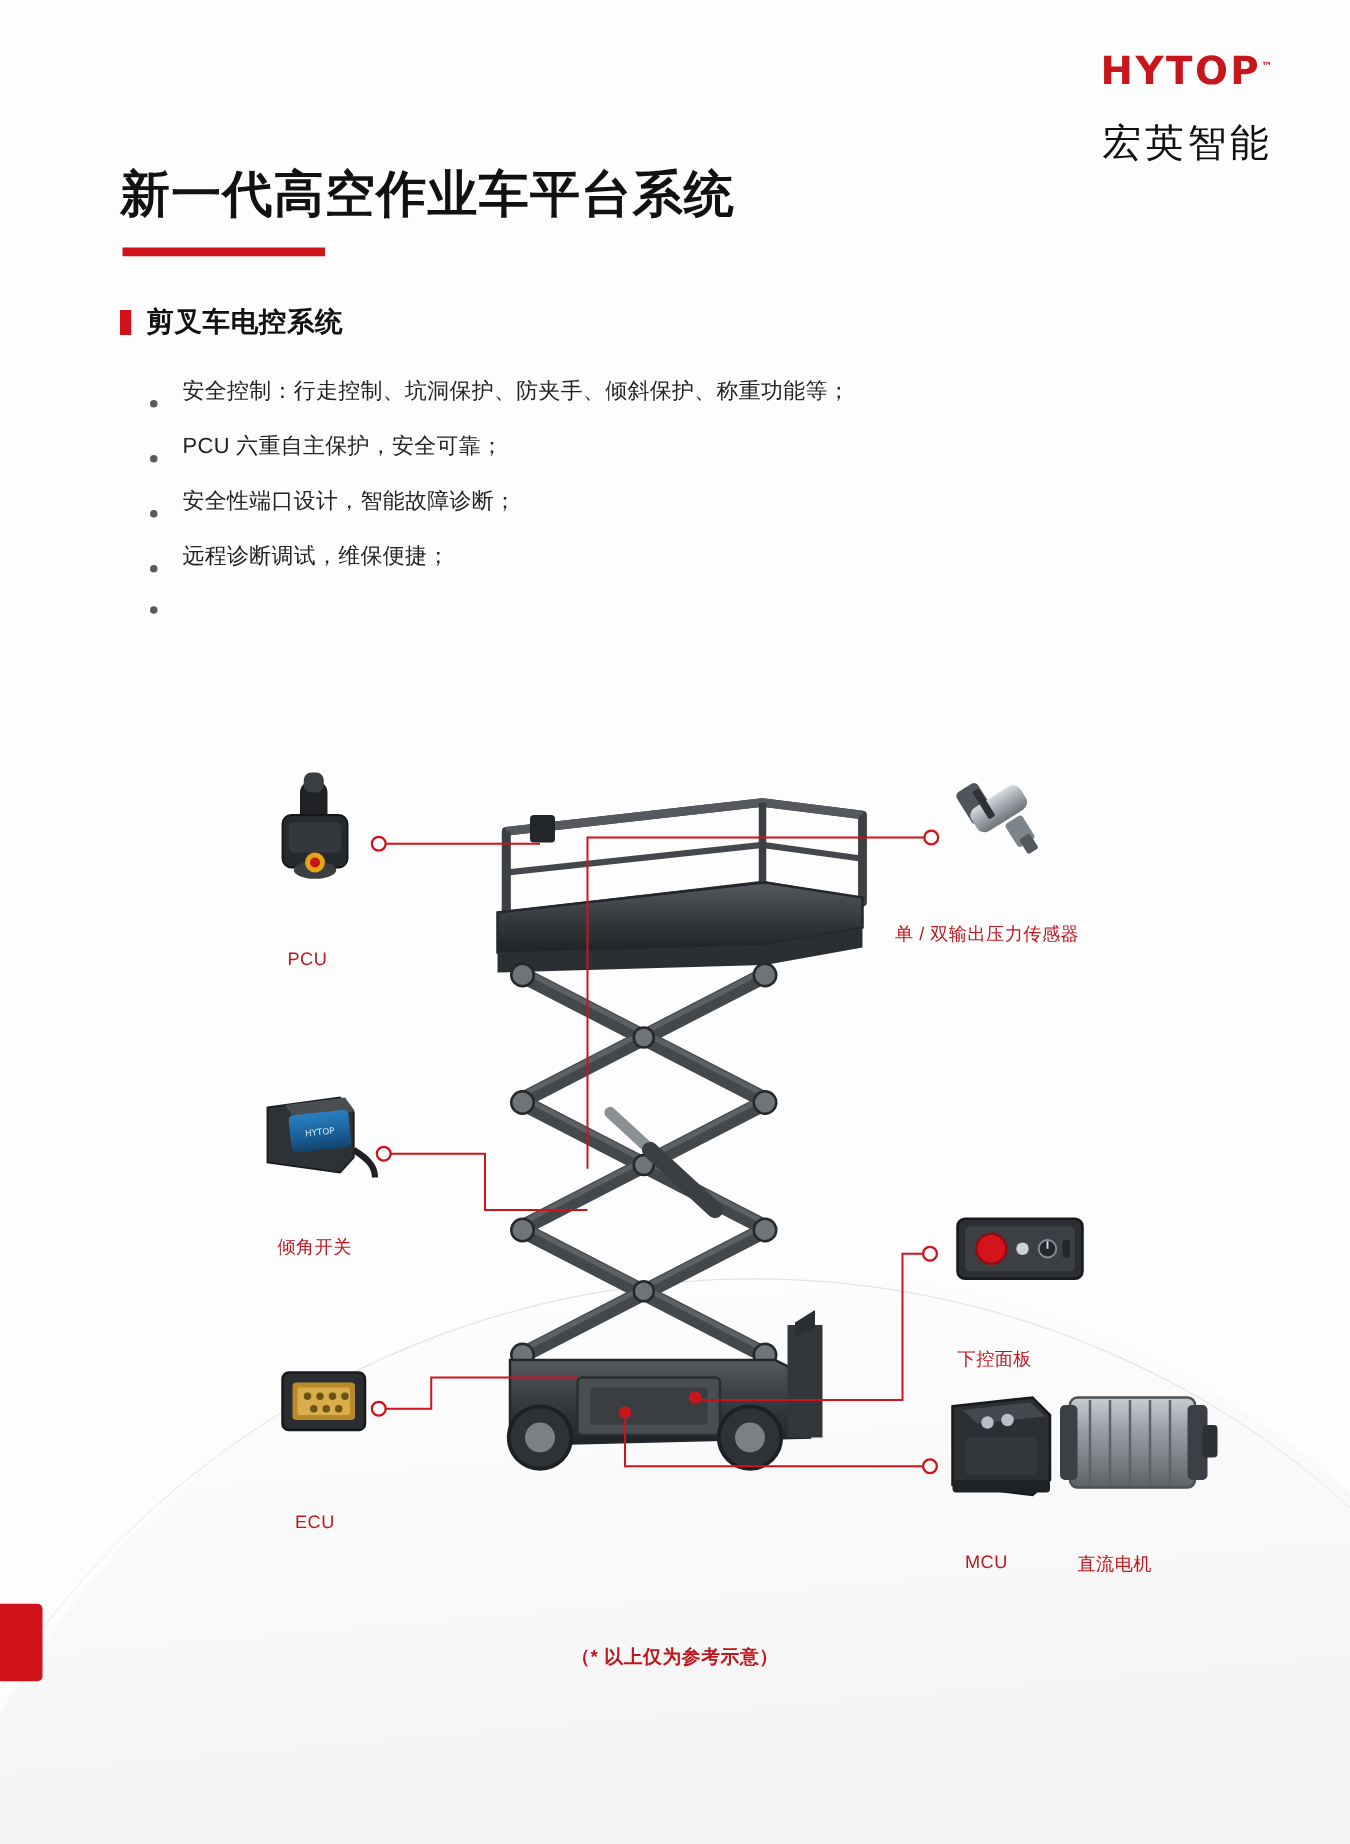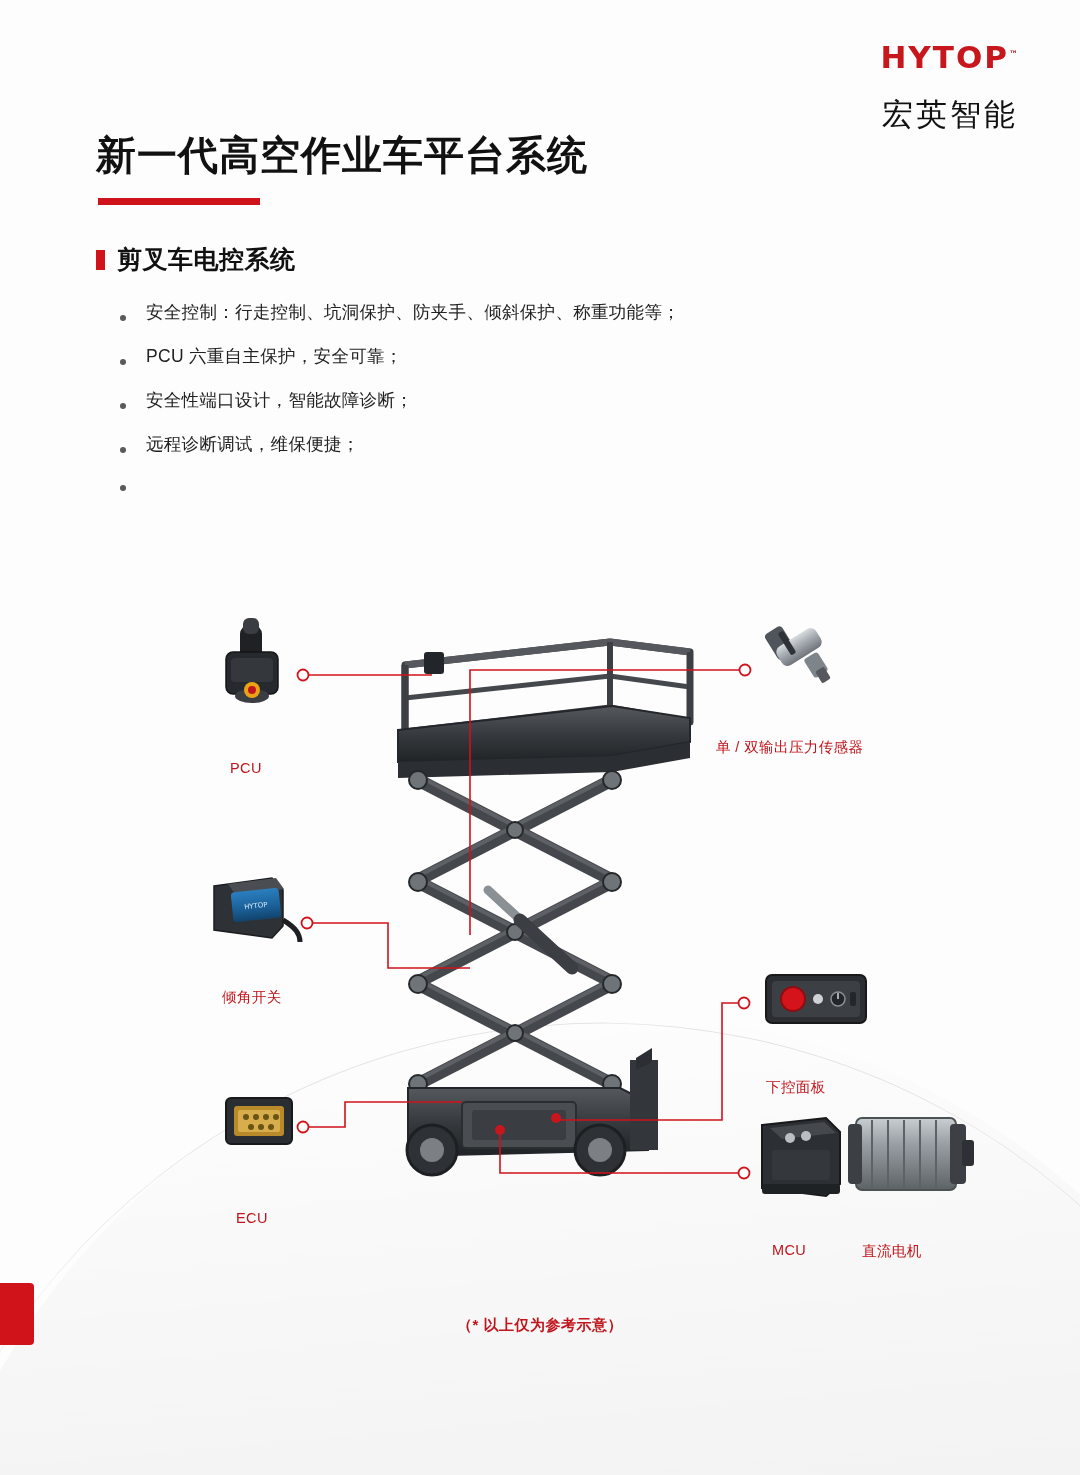--- a/index.html
+++ b/index.html
@@ -108,36 +108,36 @@
     display: flex;
     align-items: center;
   }
   .subtitle-mark {
     width: 9px;
     height: 20px;
     background: #d0121b;
     margin-right: 12px;
   }
   .subtitle {
-    font-size: 25px;
+    font-size: 22px;
     font-weight: 700;
     color: #111;
     letter-spacing: 0.5px;
   }
 
   
   .bullets {
     position: absolute;
     left: 120px;
     top: 298px;
     width: 800px;
   }
   .bullet {
     display: flex;
-    align-items: center;
+    align-items: flex-end;
     margin-bottom: 16px;
   }
   .bullet-dot {
     width: 6px;
     height: 6px;
     border-radius: 50%;
     background: #5a5a5a;
     margin: 11px 20px 0 0;
     flex: 0 0 auto;
   }

